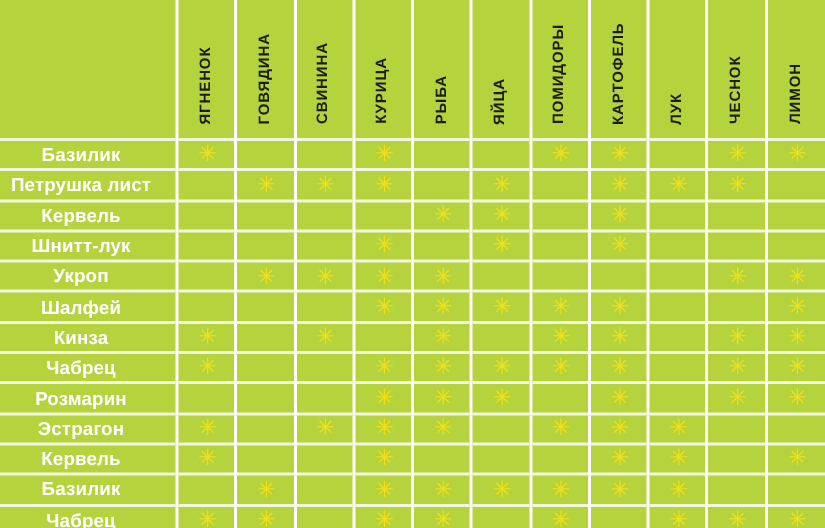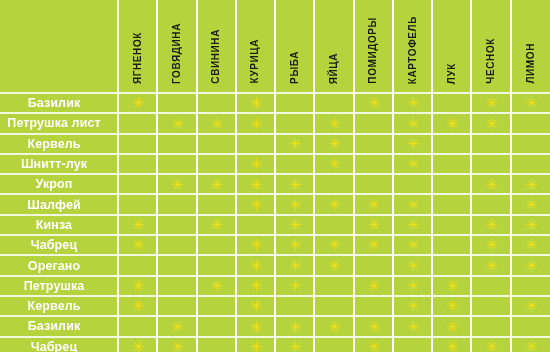--- a/index.html
+++ b/index.html
@@ -234,35 +234,35 @@
           <td class="cell"><span class="mark">✳</span></td>
           <td class="cell"><span class="mark">✳</span></td>
           <td class="cell"><span class="mark">✳</span></td>
           <td class="cell"><span class="mark">✳</span></td>
           <td class="cell"><span class="mark">✳</span></td>
           <td class="cell"><span class="mark empty">✳</span></td>
           <td class="cell"><span class="mark">✳</span></td>
           <td class="cell"><span class="mark">✳</span></td>
         </tr>
         <tr class="data-row">
-          <td class="row-label">Орегано</td>
-          <td class="cell"><span class="mark empty">✳</span></td>
-          <td class="cell"><span class="mark empty">✳</span></td>
-          <td class="cell"><span class="mark empty">✳</span></td>
-          <td class="cell"><span class="mark">✳</span></td>
-          <td class="cell"><span class="mark">✳</span></td>
-          <td class="cell"><span class="mark">✳</span></td>
-          <td class="cell"><span class="mark empty">✳</span></td>
-          <td class="cell"><span class="mark">✳</span></td>
-          <td class="cell"><span class="mark empty">✳</span></td>
-          <td class="cell"><span class="mark">✳</span></td>
-          <td class="cell"><span class="mark">✳</span></td>
-        </tr>
-        <tr class="data-row">
-          <td class="row-label">Петрушка</td>
+          <td class="row-label">Розмарин</td>
+          <td class="cell"><span class="mark empty">✳</span></td>
+          <td class="cell"><span class="mark empty">✳</span></td>
+          <td class="cell"><span class="mark empty">✳</span></td>
+          <td class="cell"><span class="mark">✳</span></td>
+          <td class="cell"><span class="mark">✳</span></td>
+          <td class="cell"><span class="mark">✳</span></td>
+          <td class="cell"><span class="mark empty">✳</span></td>
+          <td class="cell"><span class="mark">✳</span></td>
+          <td class="cell"><span class="mark empty">✳</span></td>
+          <td class="cell"><span class="mark">✳</span></td>
+          <td class="cell"><span class="mark">✳</span></td>
+        </tr>
+        <tr class="data-row">
+          <td class="row-label">Эстрагон</td>
           <td class="cell"><span class="mark">✳</span></td>
           <td class="cell"><span class="mark empty">✳</span></td>
           <td class="cell"><span class="mark">✳</span></td>
           <td class="cell"><span class="mark">✳</span></td>
           <td class="cell"><span class="mark">✳</span></td>
           <td class="cell"><span class="mark empty">✳</span></td>
           <td class="cell"><span class="mark">✳</span></td>
           <td class="cell"><span class="mark">✳</span></td>
           <td class="cell"><span class="mark">✳</span></td>
           <td class="cell"><span class="mark empty">✳</span></td>

